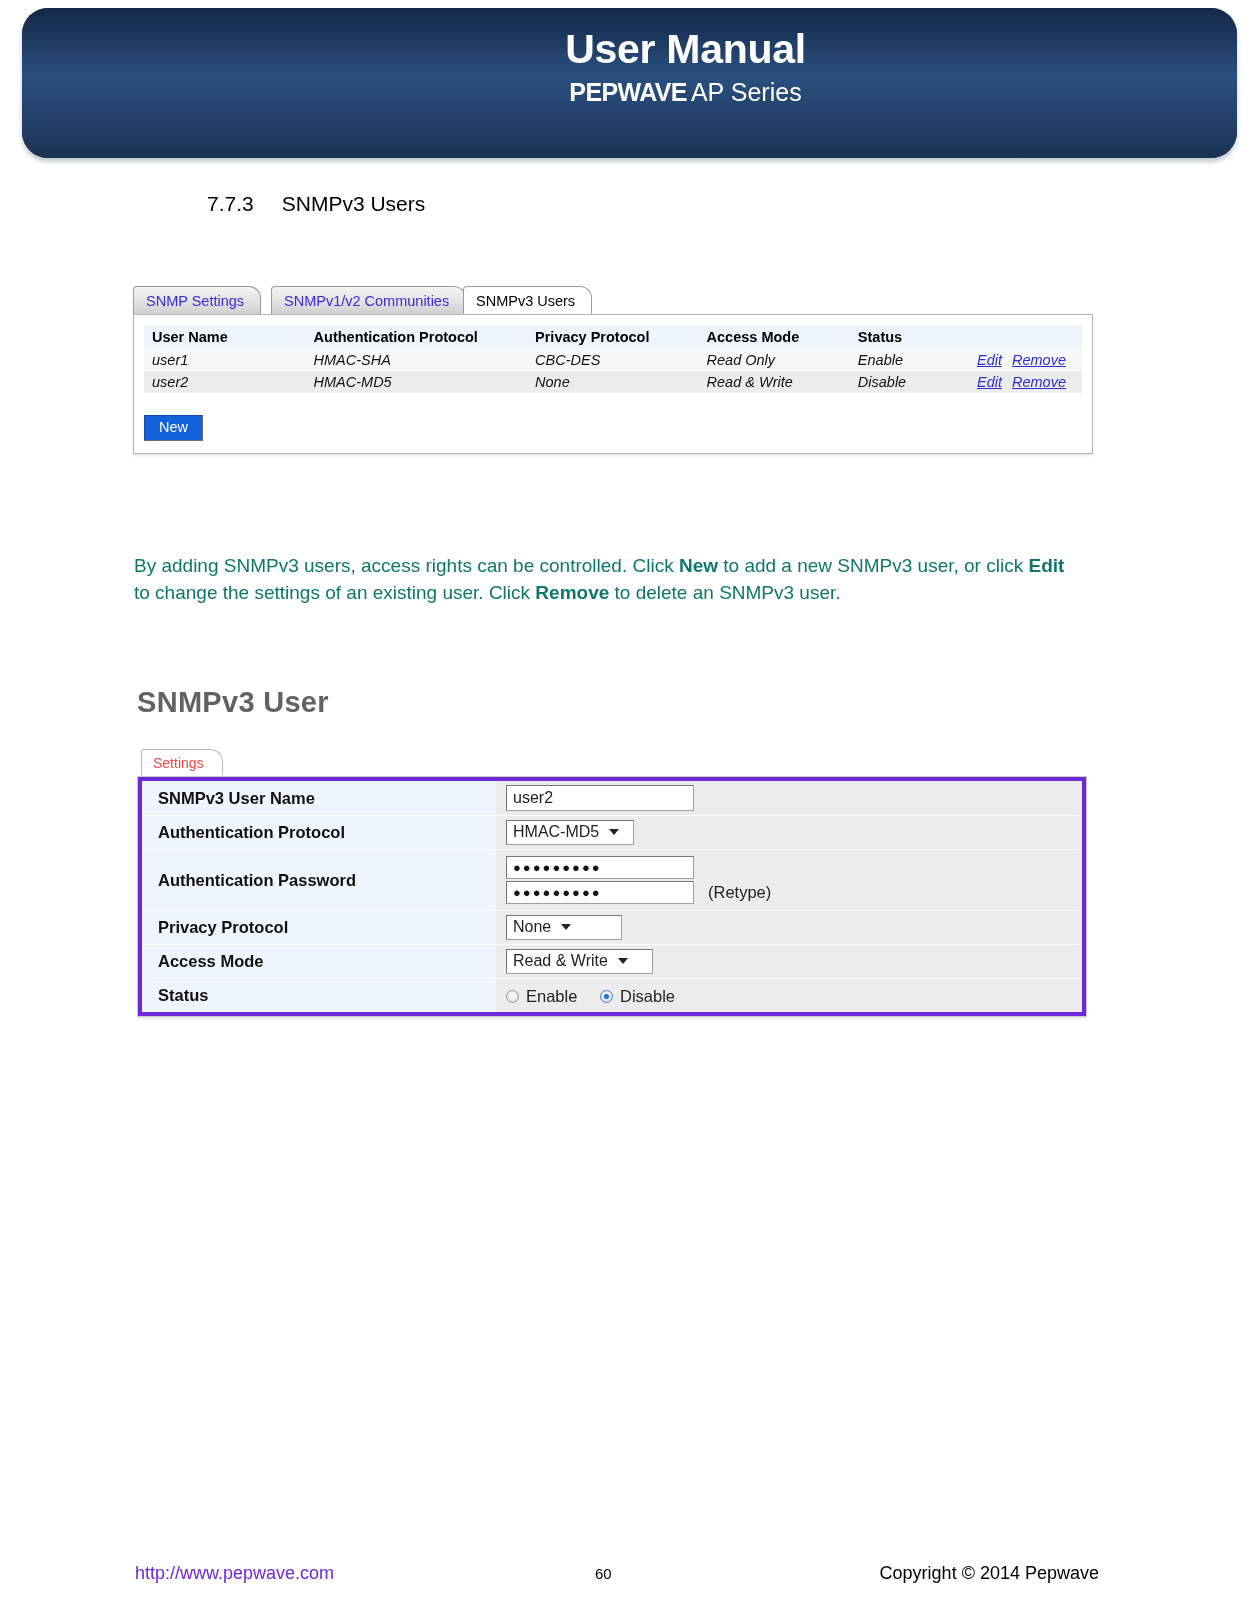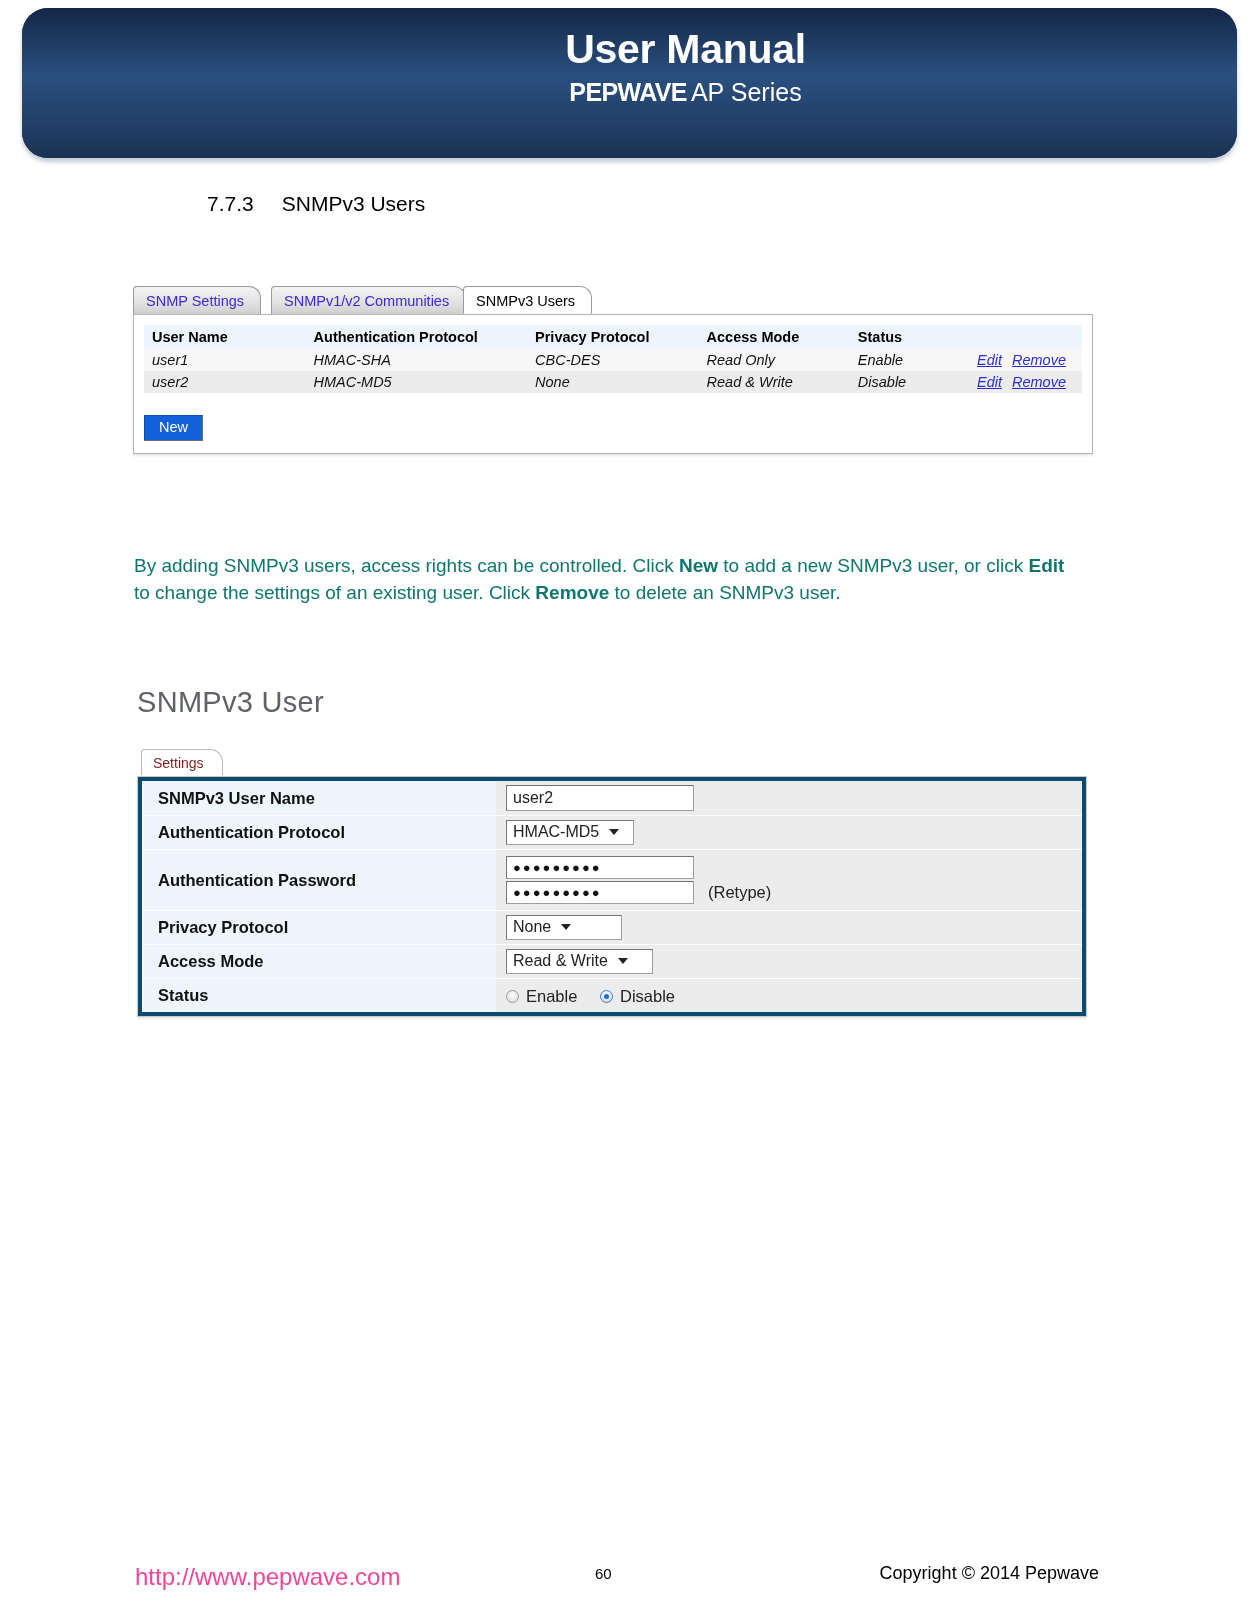--- a/index.html
+++ b/index.html
@@ -159,42 +159,42 @@
   .para b { font-weight: bold; }
 
   
   .ui-block2 {
     position: absolute;
     left: 137px; top: 686px;
     width: 950px;
   }
   .panel-title {
     font-size: 29px;
-    font-weight: normal;
+    font-weight: bold;
     color: #5f6368;
     letter-spacing: 0.3px;
     margin-bottom: 30px;
   }
   .tabstrip2 { position: relative; height: 27px; }
   .tab-settings {
     position: absolute; left: 4px; top: 0;
     height: 26px; line-height: 26px;
     font-size: 14px;
     padding: 0 18px 0 11px;
     border: 1px solid #b9b9b9;
     border-bottom: none;
     background: #ffffff;
-    color: #7f1d1d;
+    color: #ef4444;
     border-radius: 3px 13px 0 0;
     box-sizing: border-box;
     white-space: nowrap;
   }
   .form-panel {
     border: 1px solid #cac9c2;
-    background: #0c4a6e;
+    background: #6d28d9;
     padding: 4px;
     box-shadow: 0 2px 2px rgba(130,130,130,0.16);
   }
   table.form {
     border-collapse: collapse;
     width: 100%;
     font-size: 16.5px;
   }
   table.form tr { }
   table.form td.lbl {
@@ -298,21 +298,21 @@
   .savebar .btn-blue { margin-right: 8px; padding: 3px 13px 4px 13px; }
 
   
   .footer {
     position: absolute;
     left: 0; right: 0; bottom: 18px;
     height: 26px;
   }
   .footer-url {
     position: absolute; left: 135px; top: 0;
-    font-size: 24px; color: #ec4899;
+    font-size: 18px; color: #6d28d9;
   }
   .footer-page {
     position: absolute; left: 595px; top: 2px;
     font-size: 15px; color: #000;
   }
   .footer-copy {
     position: absolute; right: 160px; top: 0;
     font-size: 18px; color: #000; white-space: nowrap;
   }
 </style>

